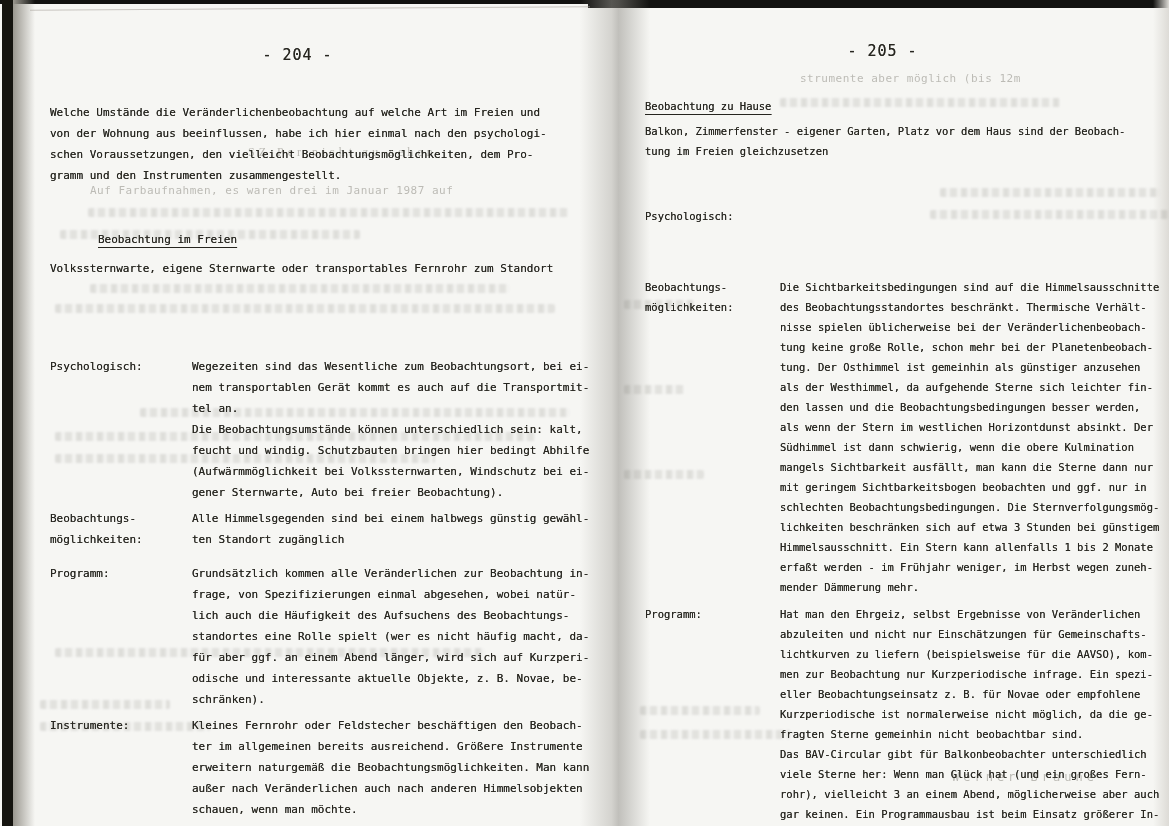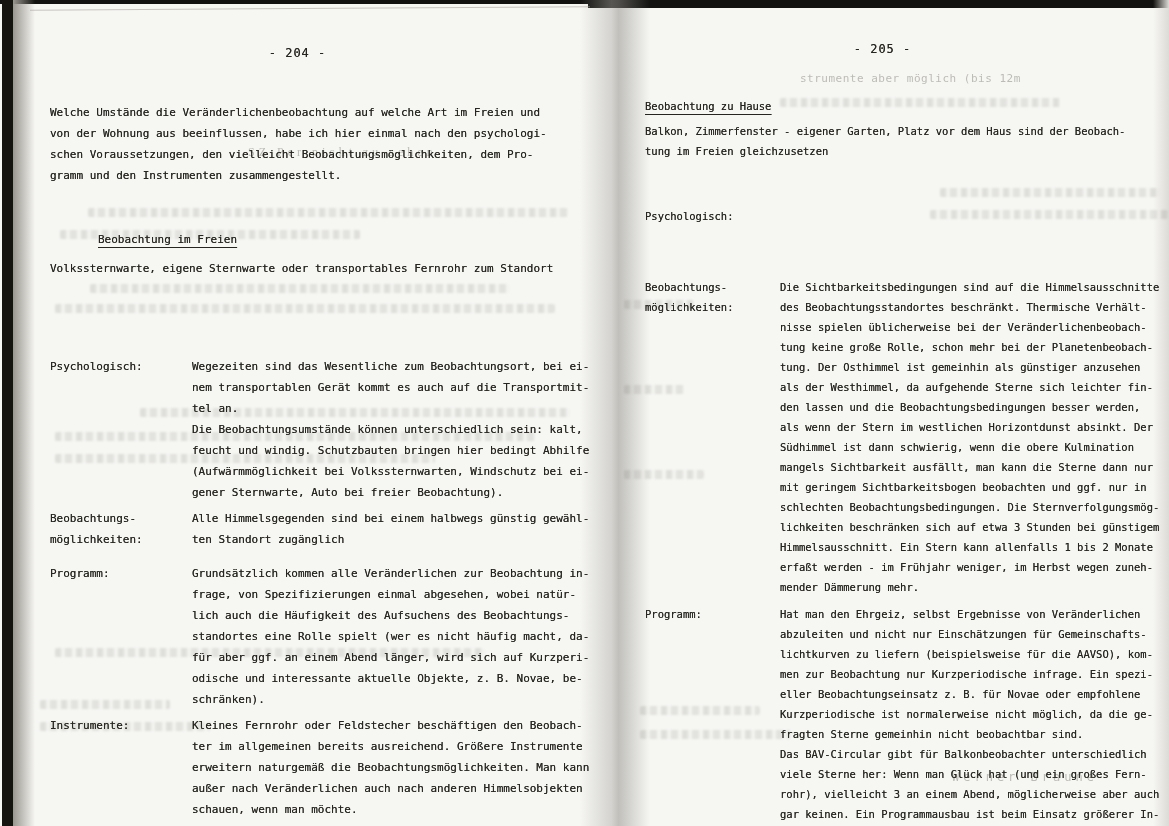--- a/index.html
+++ b/index.html
@@ -15,21 +15,21 @@
       background:linear-gradient(to right,#9a978f,rgba(250,250,247,0));}
   .page-top-line{position:absolute;left:30px;top:8px;width:560px;height:1px;background:#a8a49c;
       transform:rotate(-0.35deg);opacity:.6;}
   .gutter{position:absolute;left:580px;top:0;width:70px;height:826px;
       background:linear-gradient(to right,rgba(170,168,162,0),rgba(170,168,162,.45) 45%,rgba(140,138,132,.5) 55%,rgba(170,168,162,0));}
   .edge-right-fade{position:absolute;right:0;top:0;width:16px;height:826px;
       background:linear-gradient(to left,#dddbd6,rgba(250,250,247,0));}
 
   
   .tw{position:absolute;color:#26251f;text-shadow:0 0 .5px rgba(38,37,31,.8);z-index:2;}
-  .pagenum{font-size:12px;letter-spacing:1px;}
+  .pagenum{font-size:15px;letter-spacing:1px;}
   .heading{text-decoration:underline;text-underline-offset:4px;text-decoration-thickness:1px;}
   .entry{display:flex;align-items:flex-start;margin-top:34px;}
   .lbl{flex:none;white-space:pre-line;}
   .etext{white-space:pre-line;}
   .l-font{font-size:11px;line-height:21px;}
   .r-font{font-size:10.5px;line-height:20px;}
   .l-entry .lbl{width:142px;}
   .r-entry .lbl{width:135px;}
   .subtitle{white-space:pre-line;}
 
@@ -47,20 +47,21 @@
 
   <div class="edge-top"></div>
   <div class="edge-top-right"></div>
   <div class="edge-left-black"></div>
   <div class="edge-left-fade"></div>
   <div class="page-top-line"></div>
   <div class="gutter"></div>
   <div class="edge-right-fade"></div>
 
   <div class="ghost ghost-wide" style="left:248px;top:145px;font-family:Liberation Serif, serif;">SZ Per nicht zu sehen</div>
+  <div class="ghost" style="left:90px;top:184px;">Auf Farbaufnahmen, es waren drei im Januar 1987 auf</div>
   <div class="ghost" style="left:800px;top:72px;">strumente aber möglich (bis 12m</div>
   <div class="ghost ghost-wide" style="left:915px;top:770px;padding-left:37px;">Werner Braune</div>
 
   <div class="smudge" style="left:88px;top:208px;width:480px;"></div>
   <div class="smudge" style="left:60px;top:230px;width:300px;"></div>
   <div class="smudge" style="left:90px;top:284px;width:420px;"></div>
   <div class="smudge" style="left:55px;top:304px;width:500px;"></div>
   <div class="smudge" style="left:140px;top:408px;width:430px;"></div>
   <div class="smudge" style="left:55px;top:432px;width:480px;"></div>
   <div class="smudge" style="left:55px;top:454px;width:380px;"></div>

